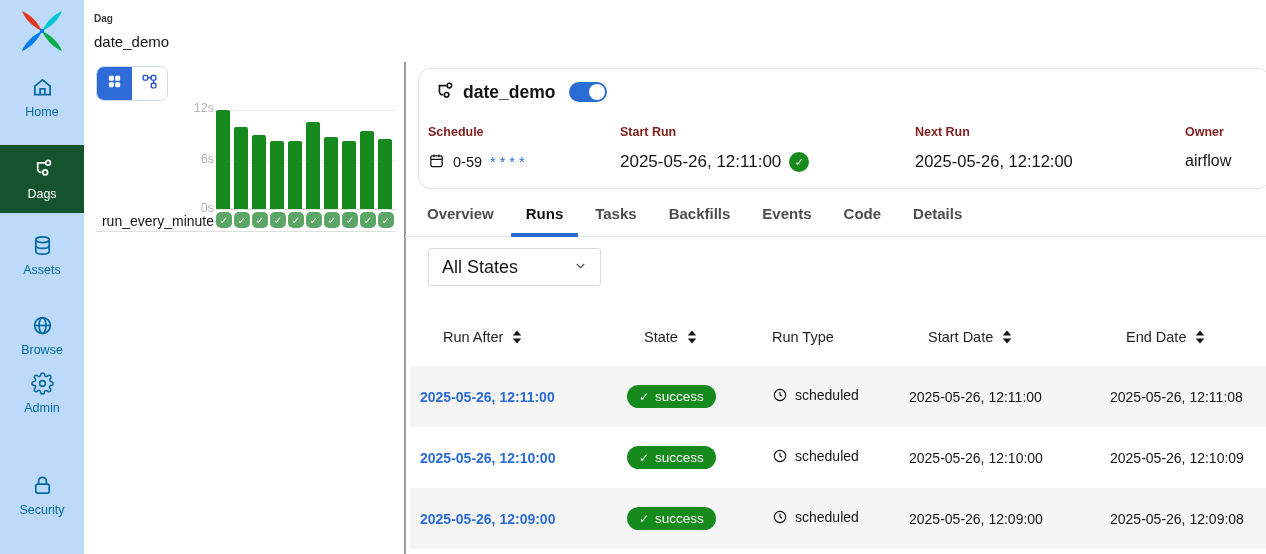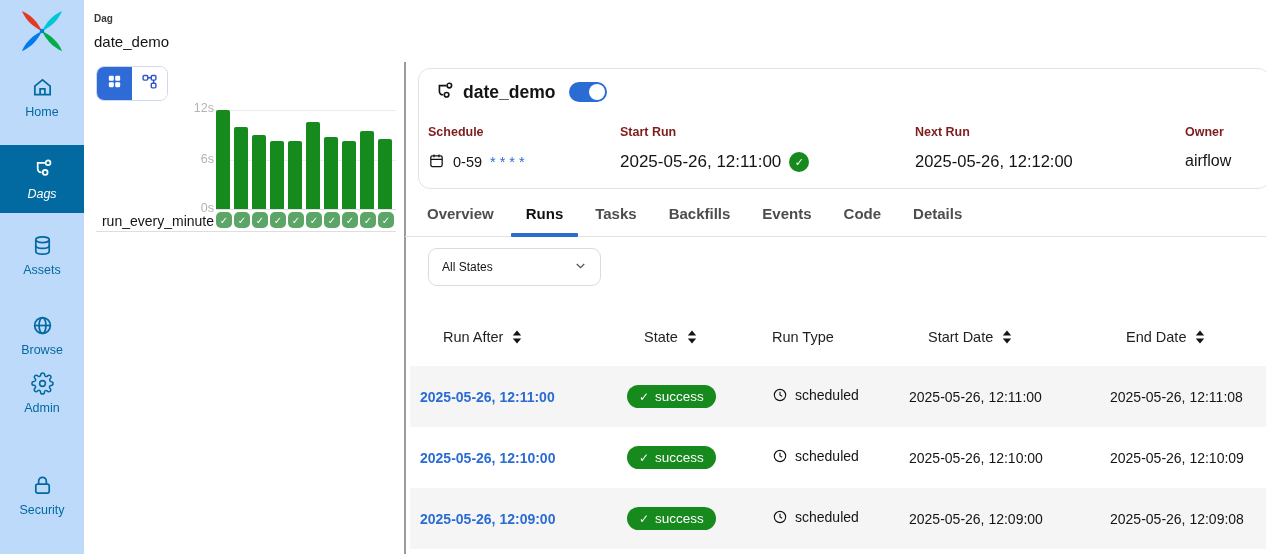--- a/index.html
+++ b/index.html
@@ -7,21 +7,21 @@
   body{font-family:"Liberation Sans","DejaVu Sans",sans-serif;color:#1a1a1a;}
   #app{position:relative;width:1266px;height:554px;overflow:hidden;background:#fff;}
 
   
   #sidebar{position:absolute;left:0;top:0;width:84px;height:554px;background:#bedafb;}
   #logo{position:absolute;left:19px;top:8px;width:46px;height:46px;}
   .nav-item{position:absolute;left:0;width:84px;display:flex;flex-direction:column;align-items:center;justify-content:center;gap:6px;color:#0369a1;cursor:pointer;}
   .nav-item .nav-icon{width:23px;height:23px;display:flex;align-items:center;justify-content:center;}
   .nav-item .nav-icon svg{width:23px;height:23px;}
   .nav-item .nav-label{font-size:12.5px;}
-  .nav-item.active{background:#0369a1;color:#fff;font-style:italic;}
+  .nav-item.active{background:#14532d;color:#fff;}
 
   
   #crumb-section{position:absolute;left:94px;top:13px;font-size:10px;font-weight:bold;color:#3a3a3a;}
   #crumb-dag{position:absolute;left:94px;top:33px;font-size:15px;color:#141414;}
 
   
   #view-toggle{position:absolute;left:96px;top:66px;height:35px;display:flex;border:1px solid #ccd9ee;border-radius:8px;overflow:hidden;background:#fff;}
   .vt-btn{width:35px;height:33px;display:flex;align-items:center;justify-content:center;background:#fff;color:#2e55c8;cursor:pointer;}
   .vt-btn svg{width:17px;height:17px;}
   .vt-btn.active{background:#2e6bd6;color:#fff;}
@@ -66,21 +66,21 @@
   #field-owner .f-value{font-size:16px;}
   .check-badge{width:20px;height:20px;border-radius:50%;background:#178a1e;color:#fff;font-size:11px;font-weight:bold;display:flex;align-items:center;justify-content:center;}
 
   
   #tabs{position:absolute;left:405px;right:0;top:203px;height:34px;border-bottom:1px solid #e2e2e2;display:flex;gap:2px;padding-left:7px;}
   .tab{padding:2px 15px 0 15px;font-size:15px;font-weight:bold;color:#4d4d4d;position:relative;cursor:pointer;white-space:nowrap;}
   .tab.active{color:#111;}
   .tab.active::after{content:"";position:absolute;left:0;right:0;bottom:-1px;height:4px;background:#2b6cd4;border-radius:1px;}
 
   
-  .filter-select{position:absolute;top:248px;height:38px;border:1px solid #dcdcdc;border-radius:9px;background:#fff;display:flex;align-items:center;justify-content:space-between;padding:0 12px 0 13px;font-size:12px;color:#141414;cursor:pointer;}
+  .filter-select{position:absolute;top:248px;height:38px;border:1px solid #dcdcdc;border-radius:3px;background:#fff;display:flex;align-items:center;justify-content:space-between;padding:0 12px 0 13px;font-size:18px;color:#141414;cursor:pointer;}
   #filter-states{left:428px;width:173px;}
   #filter-runtypes{left:615px;width:200px;}
   .filter-select svg{width:15px;height:15px;color:#555;}
 
   
   #runs-table{position:absolute;left:410px;right:0;top:308px;}
   .trow{display:grid;grid-template-columns:207px 145px 137px 201px 1fr;align-items:center;}
   #thead{height:58px;}
   .th{display:flex;align-items:flex-start;gap:8px;font-size:14.5px;font-weight:500;color:#1f1f1f;}
   .th .sort-ic{width:12px;height:16px;color:#141414;cursor:pointer;display:flex;}

